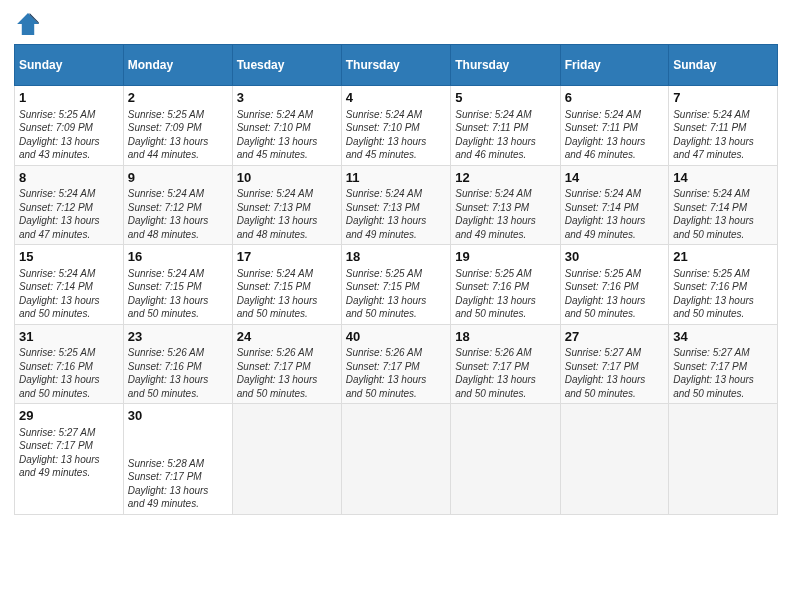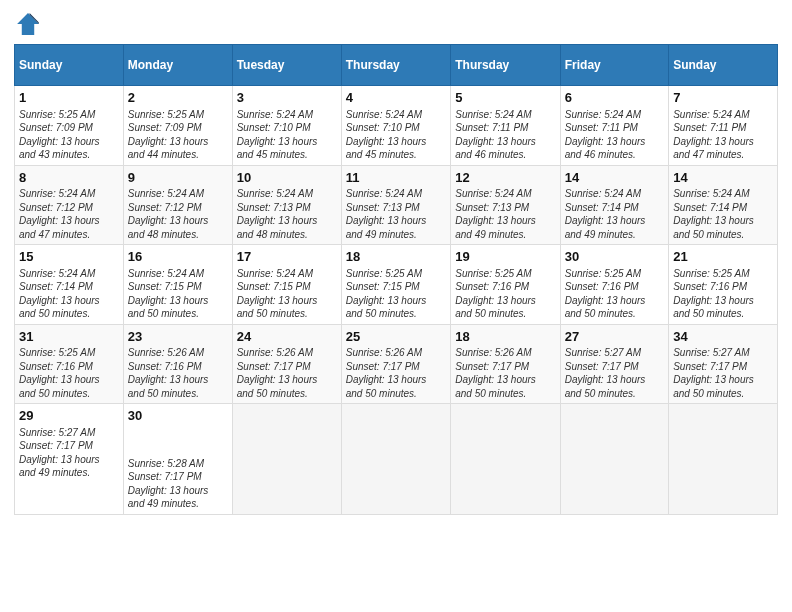--- a/index.html
+++ b/index.html
@@ -291,21 +291,21 @@
 and 50 minutes.</div>
           </td>
           <td>
             <span class="day-num">24</span>
             <div class="day-info" style="white-space: pre-wrap;">Sunrise: 5:26 AM
 Sunset: 7:17 PM
 Daylight: 13 hours
 and 50 minutes.</div>
           </td>
           <td>
-            <span class="day-num">25</span>
+            <span class="day-num">40</span>
             <div class="day-info" style="white-space: pre-wrap;">Sunrise: 5:26 AM
 Sunset: 7:17 PM
 Daylight: 13 hours
 and 50 minutes.</div>
           </td>
           <td>
             <span class="day-num">18</span>
             <div class="day-info" style="white-space: pre-wrap;">Sunrise: 5:26 AM
 Sunset: 7:17 PM
 Daylight: 13 hours

